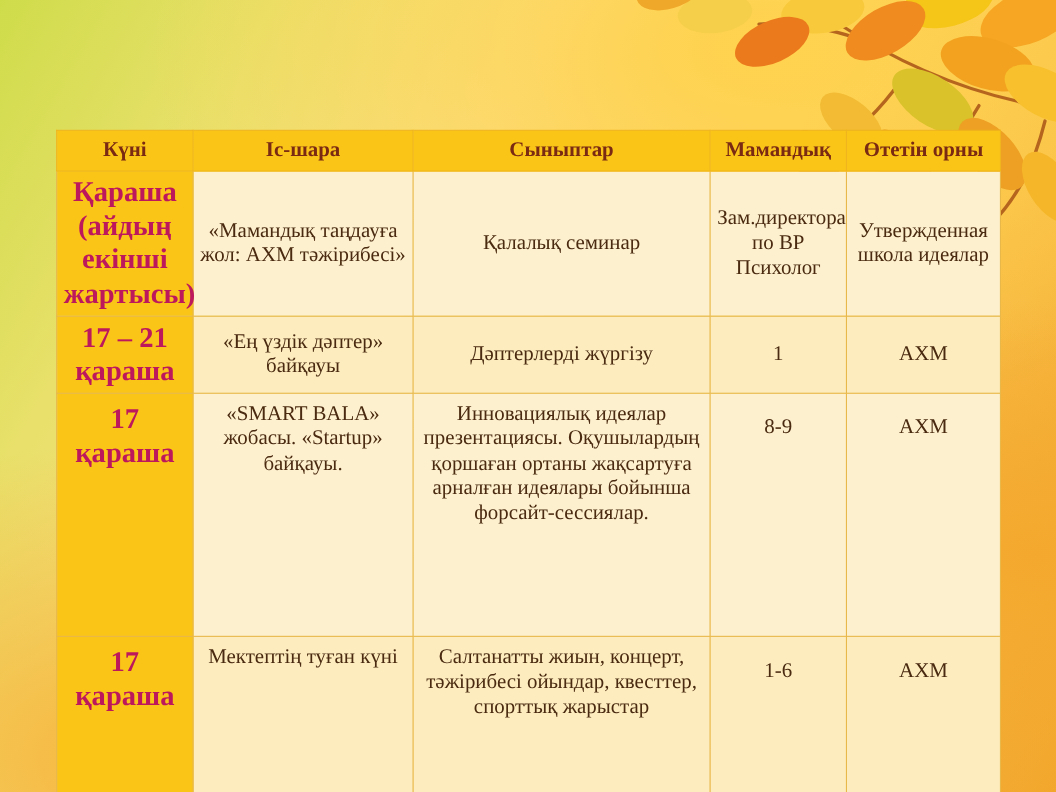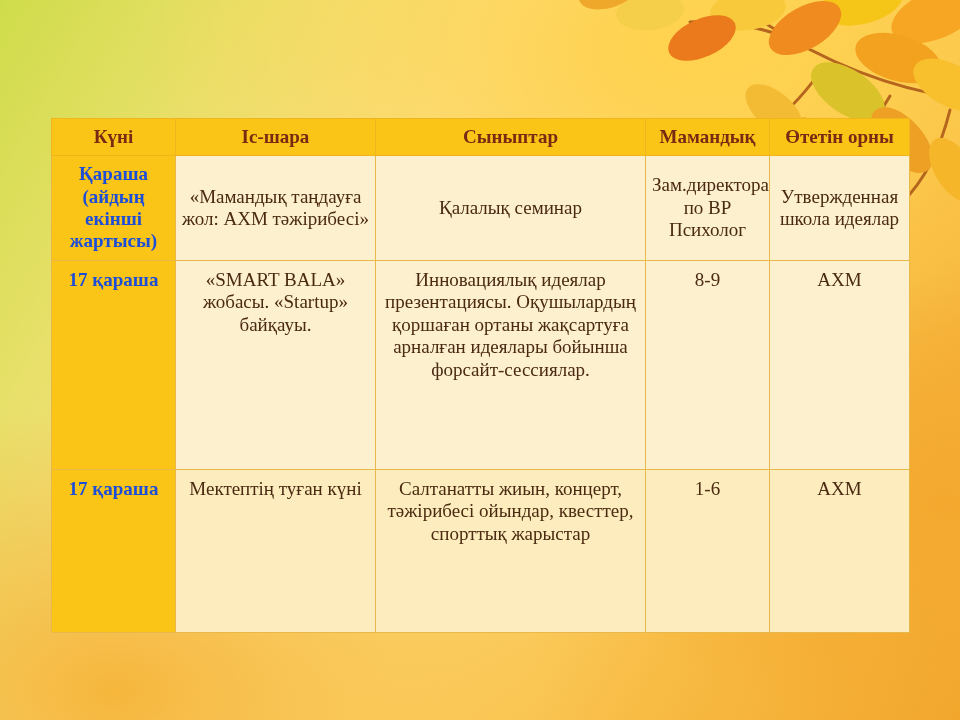--- a/index.html
+++ b/index.html
@@ -60,43 +60,43 @@
     border-color: #f0b51c;
   }
   col.c0 { width: 124px; }
   col.c1 { width: 200px; }
   col.c2 { width: 270px; }
   col.c3 { width: 124px; }
   col.c4 { width: 140px; }
 
   td.col-date {
     background: #fbc518;
-    color: #1d4ed8;
+    color: #be185d;
     font-weight: bold;
-    font-size: 19px;
+    font-size: 26px;
   }
   td.body-cell {
     background: #fdf0cf;
     color: #4a2a10;
     font-size: 19px;
   }
   tr.alt td.body-cell {
     background: #fcecbe;
   }
   tr.r1 td { height: 96px; }
   tr.r2 td { height: 56px; }
   tr.r3 td { height: 196px; }
   tr.r4 td { height: 150px; }
 
   tr.r3 td.body-cell,
   tr.r4 td.body-cell { vertical-align: top; padding-top: 8px; }
   tr.r3 td.col-date,
   tr.r4 td.col-date { vertical-align: top; padding-top: 8px; }
   tr.r3 td.narrow,
-  tr.r4 td.narrow { vertical-align: top; padding-top: 8px; }
+  tr.r4 td.narrow { vertical-align: top; padding-top: 20px; }
 </style>
 </head>
 <body>
 
 <div class="slide">
 
   <svg class="branch" viewBox="0 0 620 300" xmlns="http://www.w3.org/2000/svg">
     <g stroke="#b5651d" stroke-width="3" fill="none" stroke-linecap="round">
       <path d="M620 120 C 540 110, 470 80, 410 40"></path>
       <path d="M540 116 C 520 150, 500 175, 470 195"></path>
@@ -142,20 +142,27 @@
         </tr>
       </thead>
       <tbody>
         <tr class="r1">
           <td class="col-date">Қараша (айдың екінші жартысы)</td>
           <td class="body-cell">«Мамандық таңдауға жол: АХМ тәжірибесі»</td>
           <td class="body-cell">Қалалық  семинар</td>
           <td class="body-cell">Зам.директора по ВР Психолог</td>
           <td class="body-cell">Утвержденная школа идеялар</td>
         </tr>
+        <tr class="r2 alt">
+          <td class="col-date">17 – 21 қараша</td>
+          <td class="body-cell">«Ең үздік дәптер» байқауы</td>
+          <td class="body-cell">Дәптерлерді жүргізу</td>
+          <td class="body-cell">1</td>
+          <td class="body-cell">АХМ</td>
+        </tr>
         <tr class="r3">
           <td class="col-date">17 қараша</td>
           <td class="body-cell">«SMART BALA» жобасы. «Startup» байқауы.</td>
           <td class="body-cell">Инновациялық идеялар презентациясы. Оқушылардың қоршаған ортаны жақсартуға арналған идеялары бойынша форсайт-сессиялар.</td>
           <td class="body-cell narrow">8-9</td>
           <td class="body-cell narrow">АХМ</td>
         </tr>
         <tr class="r4 alt">
           <td class="col-date">17 қараша</td>
           <td class="body-cell">Мектептің туған күні</td>

